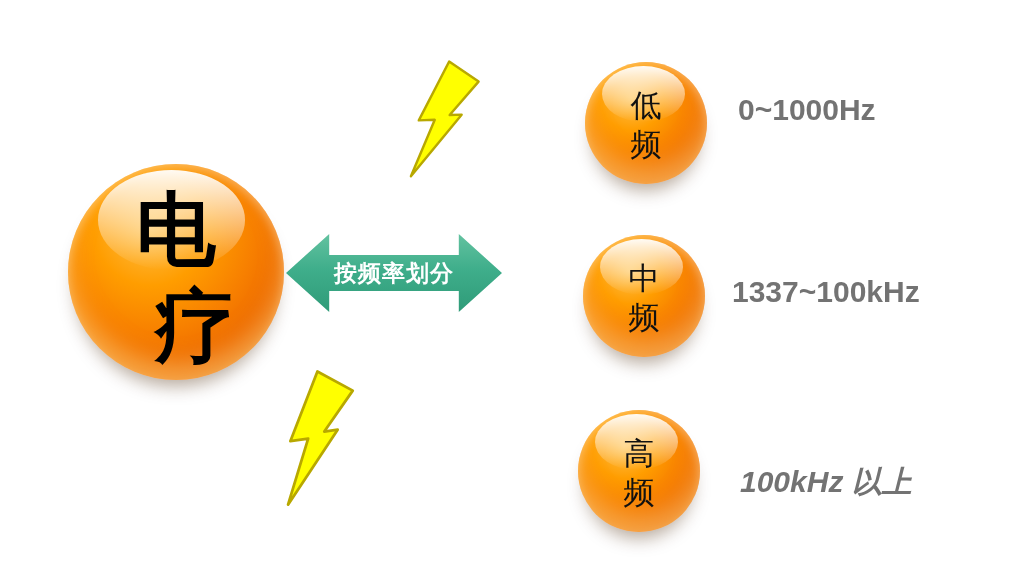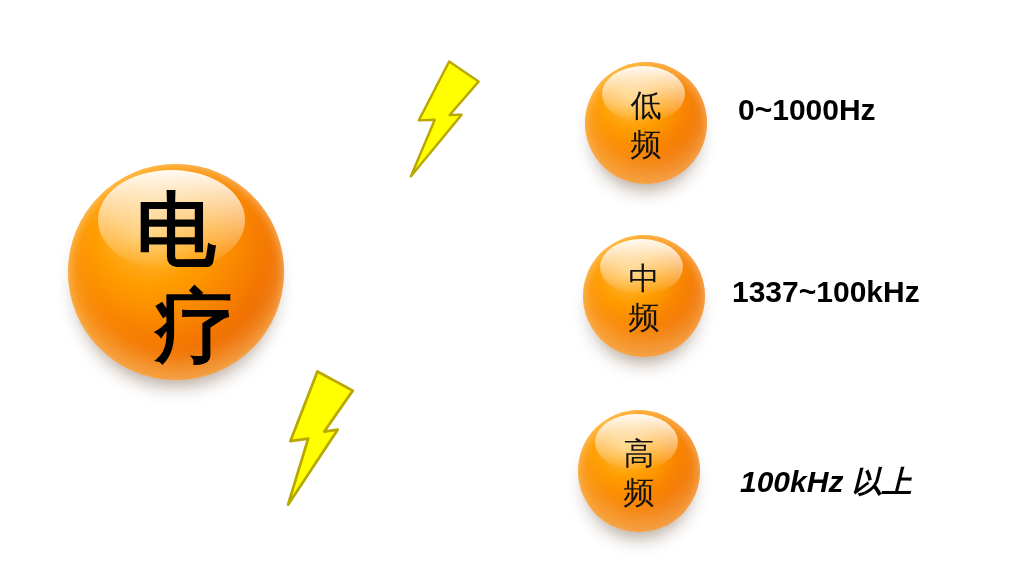--- a/index.html
+++ b/index.html
@@ -45,21 +45,21 @@
   .small-label{
     position:absolute;left:0;top:2px;width:100%;height:100%;
     display:flex;flex-direction:column;align-items:center;justify-content:center;
     font-family:"Liberation Serif", serif;
     font-size:31px;line-height:39px;color:#111;
   }
 
   
   .range{
     position:absolute;
-    font-weight:bold;font-size:30px;color:#000000;
+    font-weight:bold;font-size:30px;color:#737373;
     white-space:nowrap;
   }
   .cat0 .range{left:738px;top:93px;}
   .cat1 .range{left:732px;top:275px;}
   .cat2 .range{left:740px;top:462px;font-style:italic;}
 
   
   .arrow{
     position:absolute;left:286px;top:234px;width:216px;height:78px;
     background:linear-gradient(#63c2a0 0%, #3fae8b 45%, #2f9b78 100%);
@@ -80,20 +80,23 @@
 
 <div class="slide">
 
   <div class="sphere big-sphere">
     <div class="big-label">
       <div class="l1">电</div>
       <div class="l2">疗</div>
     </div>
   </div>
 
+  <div class="arrow">
+    <span class="arrow-label">按频率划分</span>
+  </div>
 
   <svg class="bolt bolt1" viewBox="0 0 70 130">
     <polygon points="26,2 60,16 38,56 50,53 12,126 24,64 8,68" fill="#FFFF00" stroke="#B8A800" stroke-width="2.5" stroke-linejoin="round"></polygon>
   </svg>
   <svg class="bolt bolt2" viewBox="0 0 70 130">
     <polygon points="26,2 60,16 38,56 50,53 12,126 24,64 8,68" fill="#FFFF00" stroke="#B8A800" stroke-width="2.5" stroke-linejoin="round"></polygon>
   </svg>
 
   <div class="cat cat0">
     <div class="sphere small-sphere">

